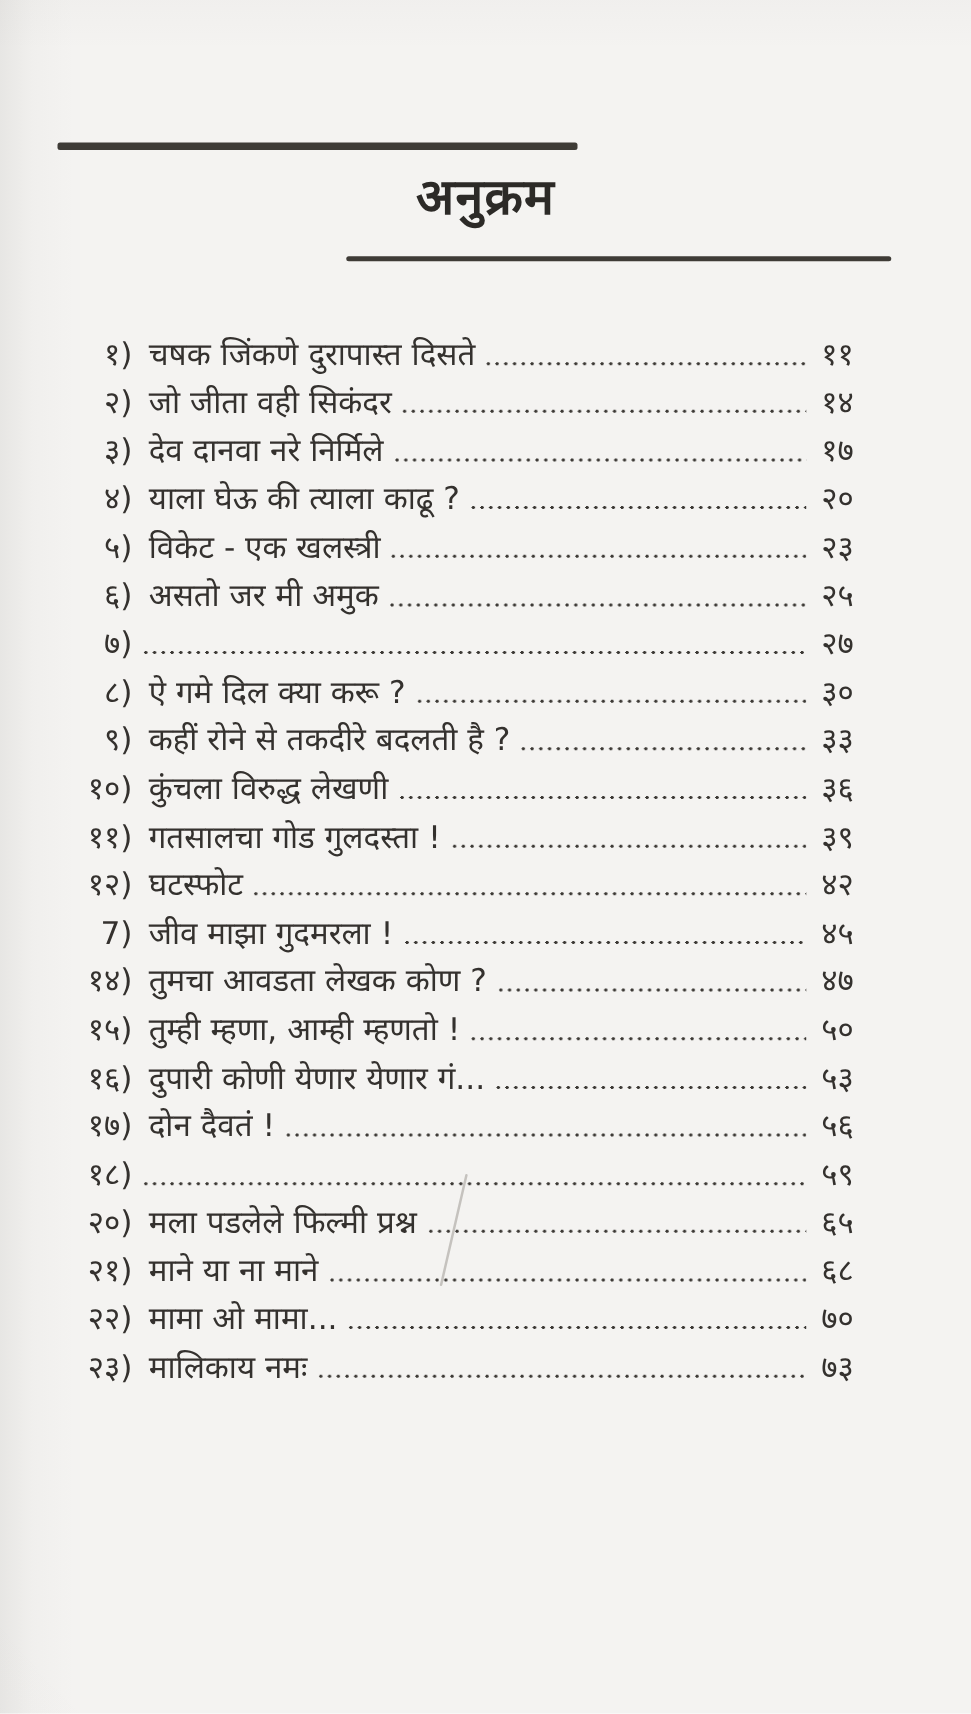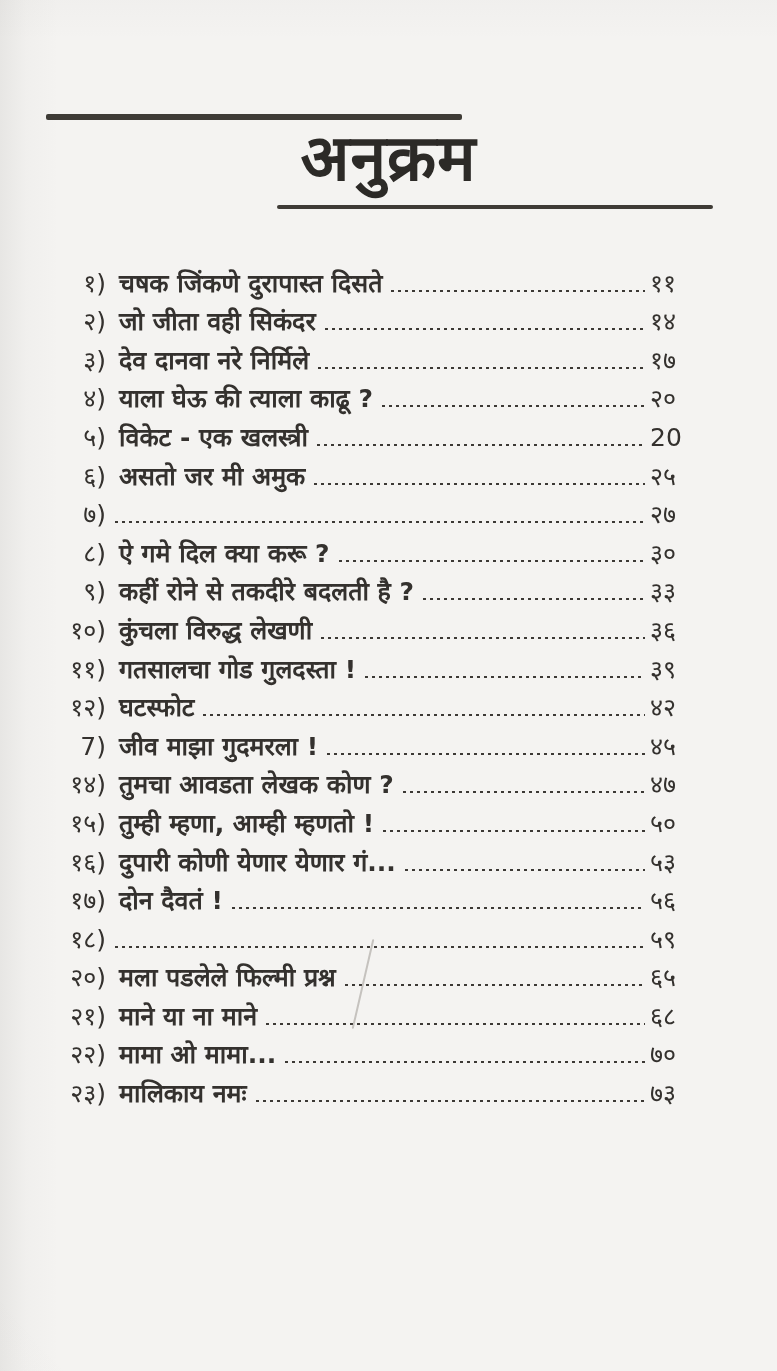--- a/index.html
+++ b/index.html
@@ -28,21 +28,21 @@
   }
   .rule-top   { left: 46px;  top: 114px; width: 416px; height: 6px; }
   .rule-bottom{ left: 277px; top: 205px; width: 436px; height: 4px; }
   .title {
     position: absolute;
     left: 0;
     top: 122px;
     width: 100%;
     margin: 0;
     text-align: center;
-    font-size: 64px;
+    font-size: 40px;
     line-height: 72px;
     font-weight: 700;
     letter-spacing: 1px;
     color: #2c2a27;
   }
   .toc {
     position: absolute;
     left: 52px;
     right: 87px;
     top: 263px;
@@ -55,21 +55,20 @@
     line-height: 36px;
     white-space: nowrap;
   }
   .no {
     flex: 0 0 54px;
     text-align: right;
   }
   .t {
     flex: 0 0 auto;
     margin-left: 13px;
-    font-weight: bold;
   }
   .leader {
     flex: 1 1 auto;
     position: relative;
     min-width: 10px;
     align-self: stretch;
   }
   .leader::after {
     content: "";
     position: absolute;
@@ -77,21 +76,21 @@
     right: 5px;
     bottom: 9px;
     height: 4px;
     background-image: radial-gradient(circle at 1.6px 2px, #3c3935 1.25px, rgba(0,0,0,0) 1.45px);
     background-size: 7px 4px;
     background-repeat: repeat-x;
   }
   .pg {
     flex: 0 0 auto;
     min-width: 40px;
-    text-align: left;
+    text-align: center;
   }
   .scan-artifact {
     position: absolute;
     left: 362px;
     top: 938px;
     width: 2px;
     height: 92px;
     background: rgba(140,135,128,0.45);
     border-radius: 2px;
     transform: rotate(13deg);
@@ -134,21 +133,21 @@
     <span class="no">४)</span>
     <span class="t">याला घेऊ की त्याला काढू ?</span>
     <span class="leader"></span>
     <span class="pg">२०</span>
   </div>
 
   <div class="row">
     <span class="no">५)</span>
     <span class="t">विकेट - एक खलस्त्री</span>
     <span class="leader"></span>
-    <span class="pg">20</span>
+    <span class="pg">२३</span>
   </div>
 
   <div class="row">
     <span class="no">६)</span>
     <span class="t">असतो जर मी अमुक</span>
     <span class="leader"></span>
     <span class="pg">२५</span>
   </div>
 
   <div class="row">

